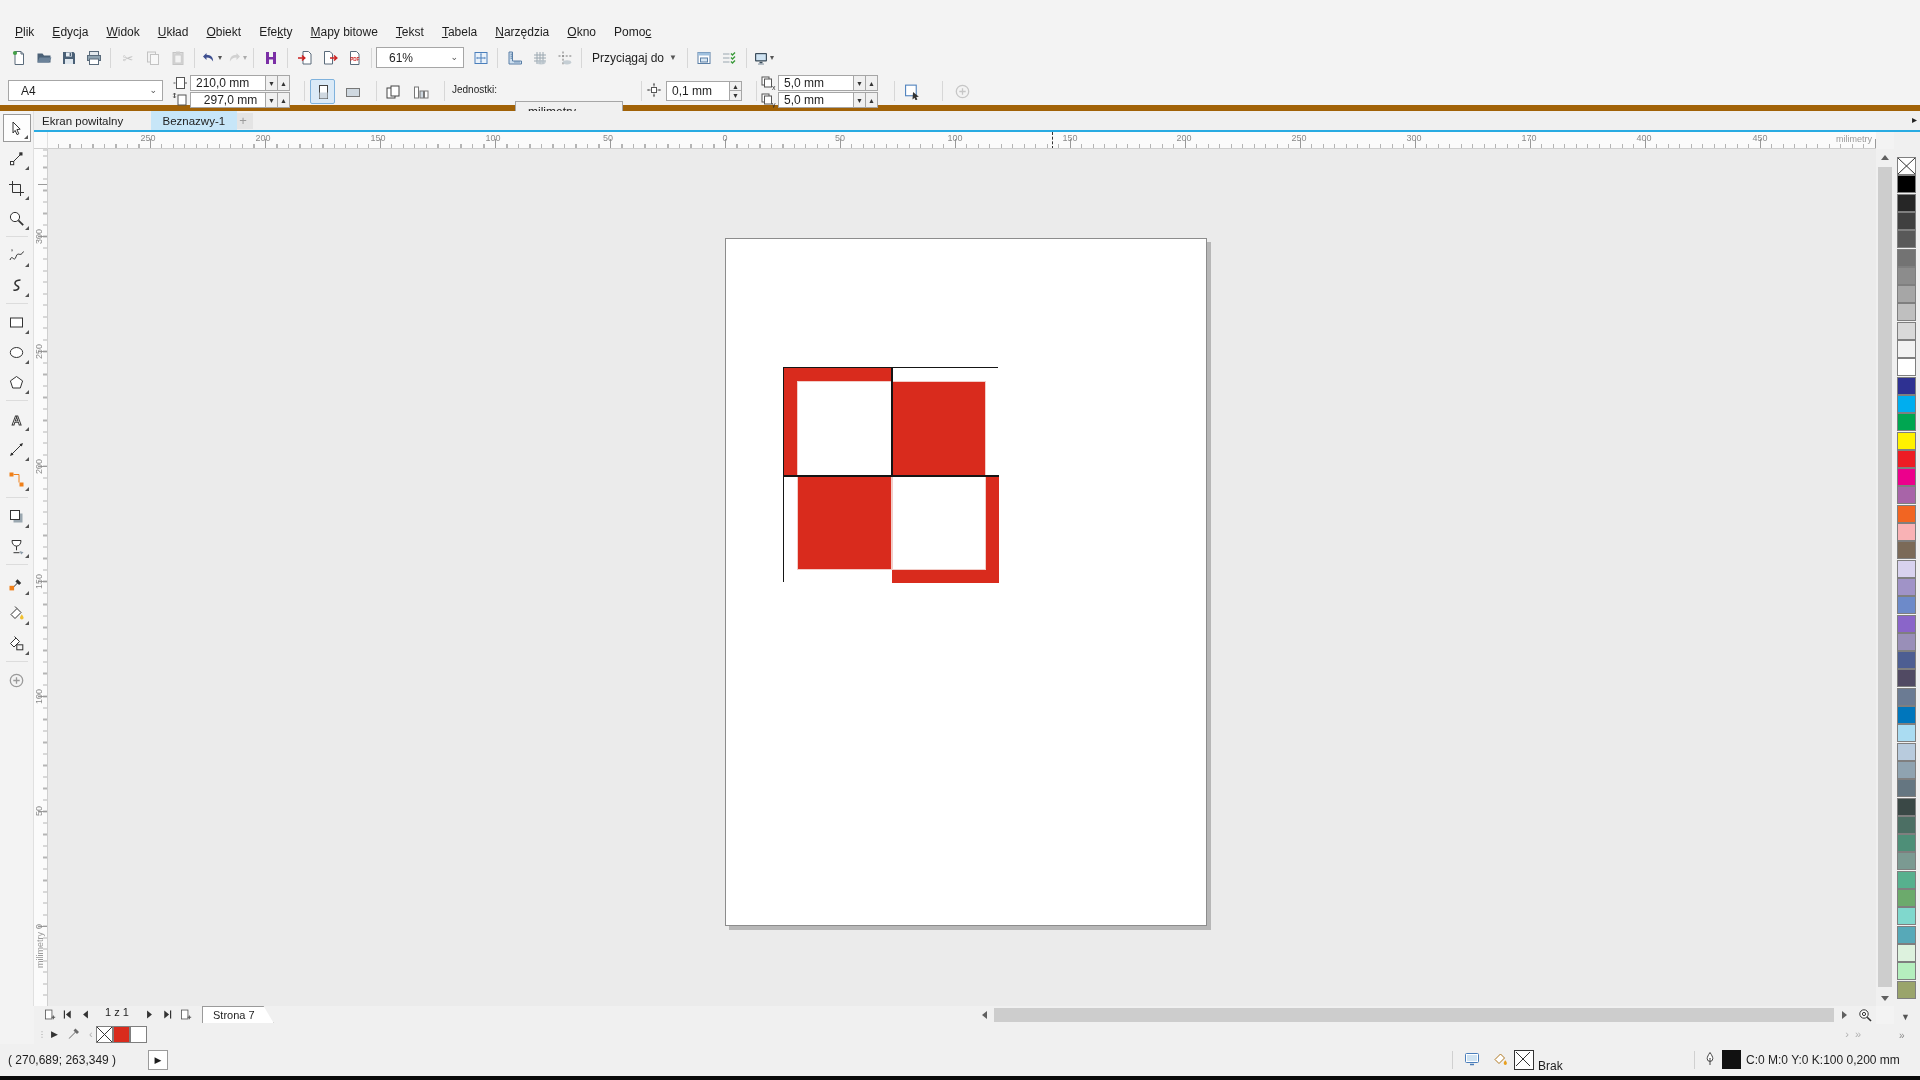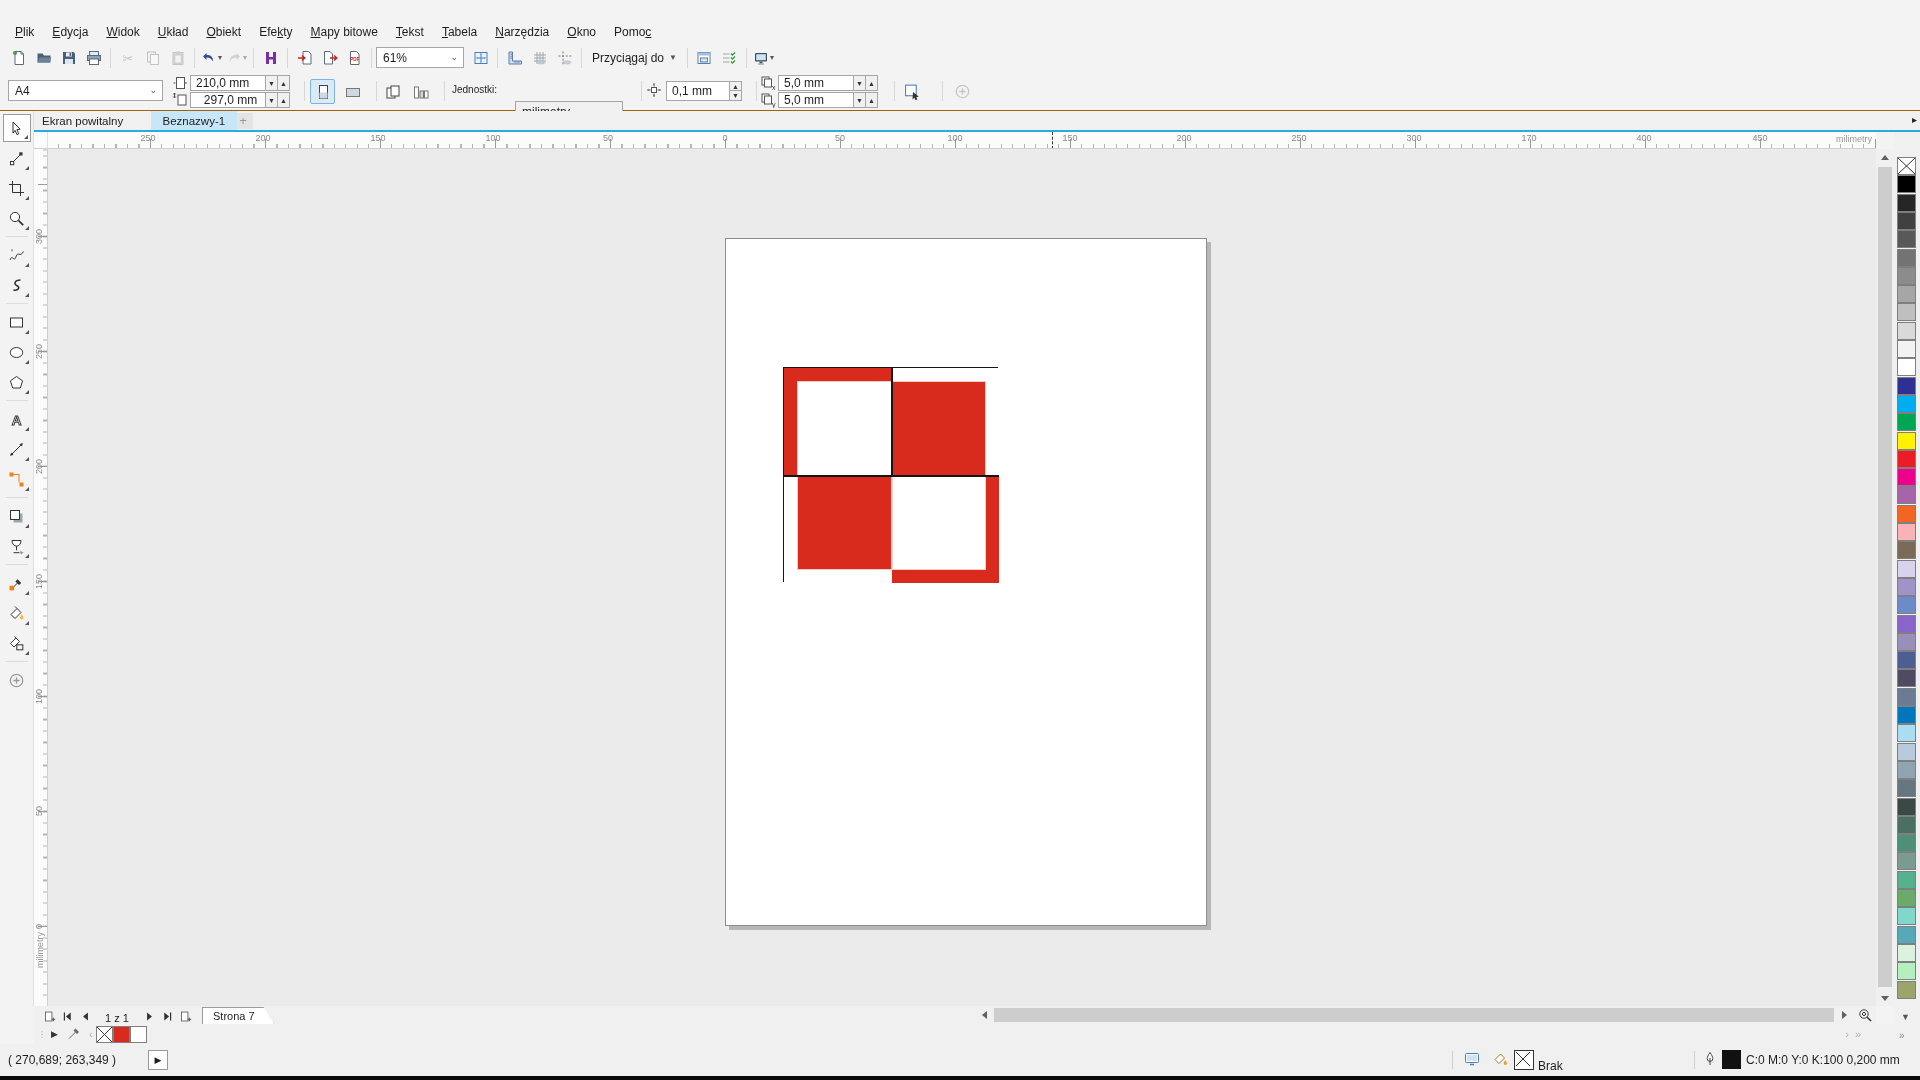--- a/index.html
+++ b/index.html
@@ -18,25 +18,25 @@
   .menubar{left:0;top:21px;width:1920px;height:22px;background:#f3f3f3;display:flex;align-items:center;padding-left:6px;box-sizing:border-box;}
   .menu-item{padding:0 9px;font-size:12px;line-height:22px;color:#1e1e1e;}
   .menu-item u{text-decoration:underline;}
   
   .toolbar{left:0;top:43px;width:1920px;height:29px;background:#f3f3f3;display:flex;align-items:center;padding-left:6px;box-sizing:border-box;}
   .icbtn{width:25px;height:24px;display:flex;align-items:center;justify-content:center;border-radius:2px;position:relative;}
   .icbtn svg{width:16px;height:16px;}
   .icbtn.disabled{opacity:.45;filter:grayscale(1);}
   .caret{font-size:8px;color:#555;margin-left:1px;}
   .tsep{width:1px;height:20px;background:#d7d7d7;margin:0 4px;}
-  .combo{height:21px;background:#fff;border:1px solid #a6a6a6;display:flex;align-items:center;font-size:12px;padding-left:6px;box-sizing:border-box;position:relative;}
+  .combo{height:21px;background:#fff;border:1px solid #a6a6a6;display:flex;align-items:center;font-size:12px;padding-left:12px;box-sizing:border-box;position:relative;}
   .combo .chev{position:absolute;right:5px;top:4px;font-size:9px;color:#555;}
   .dropbtn{height:22px;display:flex;align-items:center;font-size:12px;padding:0 6px;}
   
-  .propbar{left:0;top:72px;width:1920px;height:39px;background:#f3f3f3;border-bottom:1px solid #a16207;box-sizing:border-box;}
+  .propbar{left:0;top:72px;width:1920px;height:39px;background:#f3f3f3;border-bottom:6px solid #a16207;box-sizing:border-box;}
   .field{background:#fff;border:1px solid #a6a6a6;font-size:12px;display:flex;align-items:center;padding-left:5px;box-sizing:border-box;}
   .spn{width:12px;height:16px;border:1px solid #a6a6a6;border-left:none;background:#f0f0f0;font-size:7px;color:#333;display:flex;align-items:center;justify-content:center;box-sizing:border-box;}
   .miniic svg{width:16px;height:16px;}
   .pbtn{width:25px;height:25px;display:flex;align-items:center;justify-content:center;border-radius:2px;}
   .pbtn.active{background:#dbeaf7;border:1px solid #7fb2dd;box-sizing:border-box;}
   .plabel{font-size:10px;color:#1e1e1e;}
   
   .tabbar{left:0;top:111px;width:1920px;height:21px;background:#f0f0f0;}
   .tabbar .accent{position:absolute;left:0;bottom:0;width:1920px;height:2px;background:#29abe2;}
   .dtab{position:absolute;top:0;height:19px;display:flex;align-items:center;padding:0 12px;font-size:11.5px;color:#222;}
@@ -72,21 +72,21 @@
   .canvas{left:48px;top:149px;width:1828px;height:857px;background:#ebebeb;overflow:hidden;}
   .page{position:absolute;left:677px;top:89px;width:482px;height:688px;background:#fff;border:1px solid #8c8c8c;box-shadow:4px 4px 0 rgba(120,120,120,.45);box-sizing:border-box;}
   .checker{position:absolute;left:57px;top:128px;width:215px;height:215px;box-sizing:border-box;}
   
   .vscroll{left:1876px;top:149px;width:18px;height:857px;background:#f0f0f0;}
   .sbtn{position:absolute;display:flex;align-items:center;justify-content:center;background:#f0f0f0;}
   .sthumb{position:absolute;background:#cdcdcd;}
   .hscroll{left:976px;top:1006px;width:900px;height:18px;background:#f0f0f0;}
   .tri{width:0;height:0;}
   
-  .pagenav{left:34px;top:1006px;width:942px;height:18px;background:#f0f0f0;display:flex;align-items:flex-end;font-size:11px;}
+  .pagenav{left:34px;top:1006px;width:942px;height:18px;background:#f0f0f0;display:flex;align-items:flex-start;font-size:11px;}
   .pnbtn{width:18px;height:16px;display:flex;align-items:center;justify-content:center;}
   .pnbtn svg{width:13px;height:13px;}
   .page-tab{height:16px;margin-left:8px;padding:0 18px 0 10px;background:#fff;border:1px solid #9a9a9a;border-bottom:none;font-size:11px;display:flex;align-items:center;clip-path:polygon(0 0,calc(100% - 10px) 0,100% 100%,0 100%);}
   .docpal{left:34px;top:1024px;width:1860px;height:20px;background:#f0f0f0;display:flex;align-items:center;}
   .swatch18{width:17px;height:17px;border:1px solid #7f7f7f;box-sizing:border-box;margin-right:0px;}
   .graychev{color:#b0b0b0;font-size:11px;padding:0 3px;}
   .statusbar{left:0;top:1044px;width:1920px;height:32px;background:#f0f0f0;font-size:12px;}
   .ssep{position:absolute;top:7px;width:1px;height:18px;background:#d0d0d0;}
   .sic svg{width:16px;height:16px;}
   .blackstrip{left:0;top:1076px;width:1920px;height:4px;background:#0a0a0a;}

